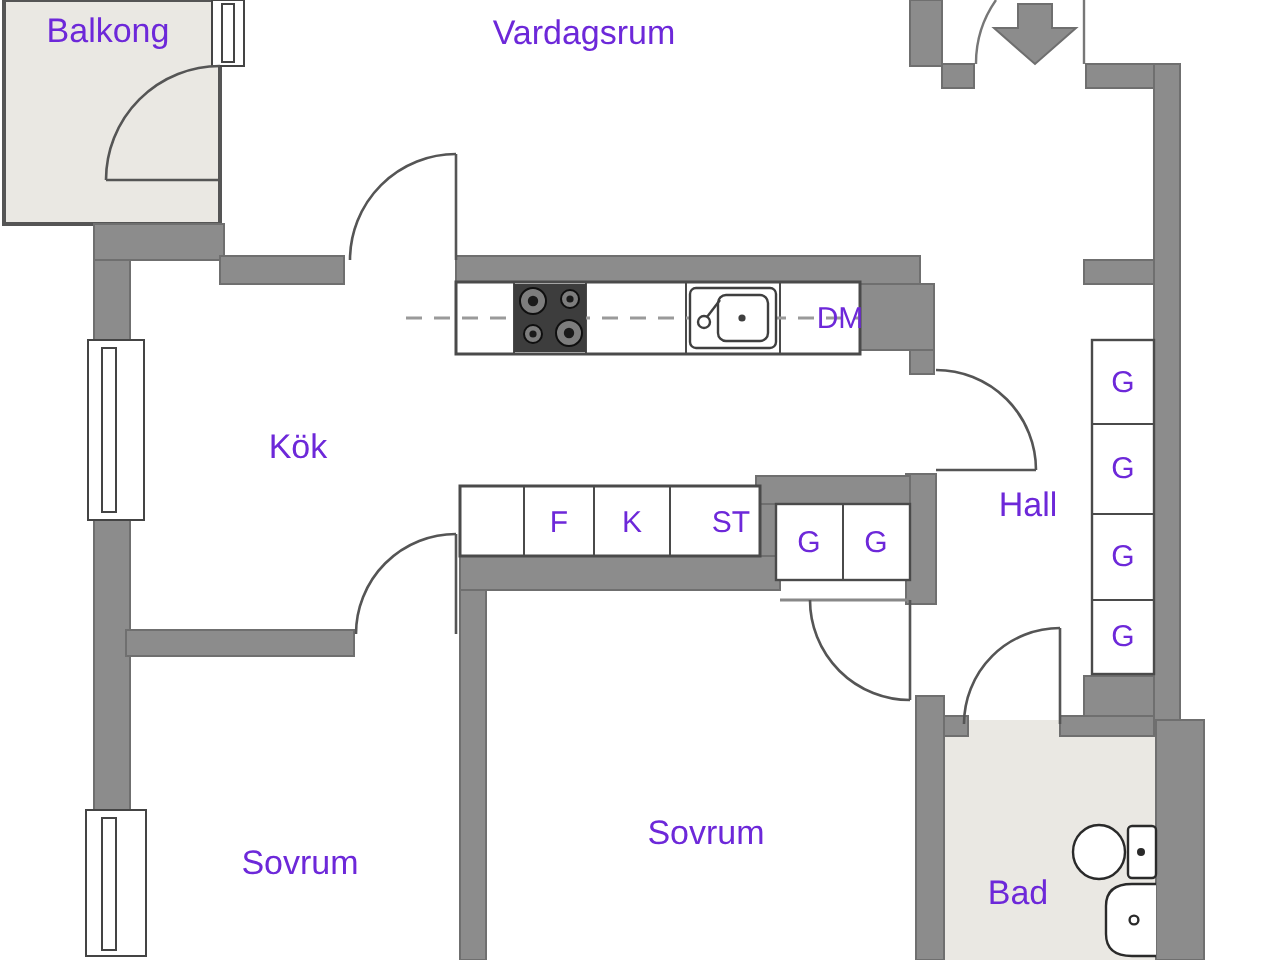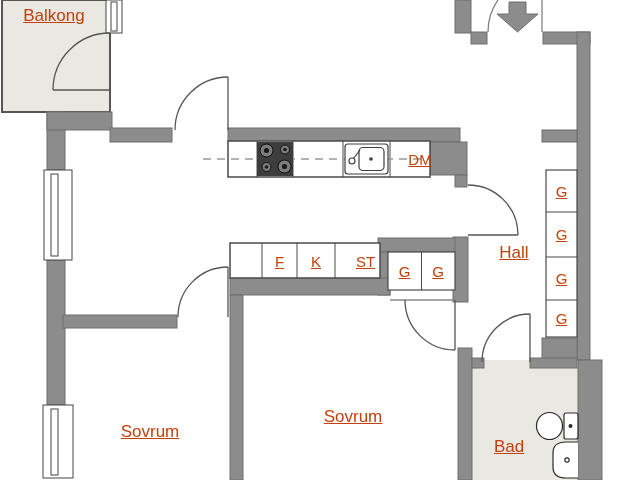--- a/index.html
+++ b/index.html
@@ -7,24 +7,23 @@
     position:relative;
     width:640px;height:480px;
     background:#ffffff;
     overflow:hidden;
     font-family:"Liberation Sans", sans-serif;
   }
   #plan svg{position:absolute;left:0;top:0;}
   .lbl{
     position:absolute;
     display:flex;align-items:center;justify-content:center;
-    color:#c2410c;
+    color:#6d28d9;
     white-space:nowrap;
     user-select:none;
-    text-decoration:underline;
   }
   .room{font-size:17px;}
   .small{font-size:15px;}
 </style>
 </head>
 <body>
 
 <div id="plan">
   <svg width="640" height="480" viewBox="0 0 640 480">
 
@@ -163,20 +162,22 @@
       <circle cx="570.5" cy="426" r="2" fill="#2a2a2a" stroke="none"></circle>
     </g>
 
     <g fill="#ffffff" stroke="#2a2a2a" stroke-width="1.2">
       <path d="M 578 442 L 566 442 Q 553 442 553 453 L 553 467 Q 553 478 566 478 L 578 478"></path>
       <circle cx="567" cy="460" r="2.2" fill="none"></circle>
     </g>
   </svg>
 
   <div class="lbl room" style="left:9px;   top:6px;   width:90px;  height:19px;">Balkong</div>
+  <div class="lbl room" style="left:232px; top:7px;   width:120px; height:20px;">Vardagsrum</div>
+  <div class="lbl room" style="left:109px; top:214px; width:80px;  height:20px;">Kök</div>
   <div class="lbl room" style="left:474px; top:243px; width:80px;  height:20px;">Hall</div>
   <div class="lbl room" style="left:105px; top:422px; width:90px;  height:20px;">Sovrum</div>
   <div class="lbl room" style="left:308px; top:407px; width:90px;  height:20px;">Sovrum</div>
   <div class="lbl room" style="left:469px; top:421px; width:80px;  height:20px;margin-top:16px;">Bad</div>
 
   <div class="lbl small" style="left:392px; top:150px; width:56px; height:18px;">DM</div>
   <div class="lbl small" style="left:262px; top:252px; width:35px; height:18px;">F</div>
   <div class="lbl small" style="left:297px; top:252px; width:38px; height:18px;">K</div>
   <div class="lbl small" style="left:335px; top:252px; width:61px; height:18px;">ST</div>
 

